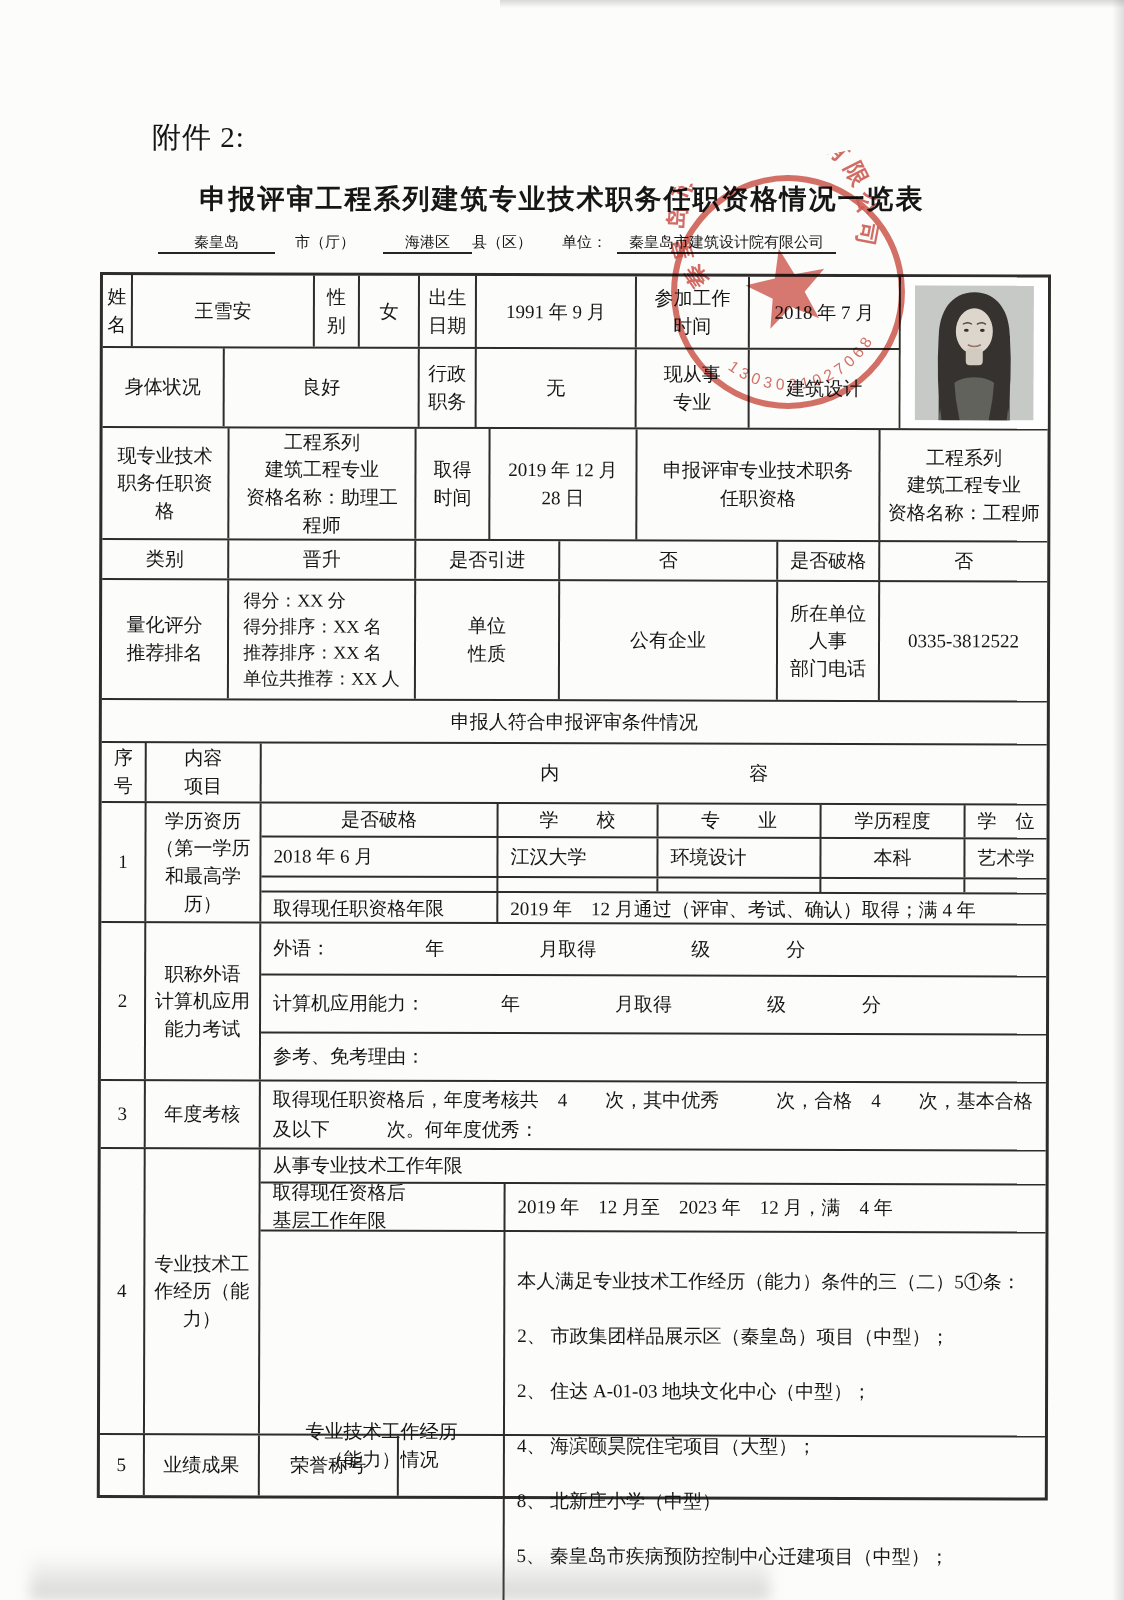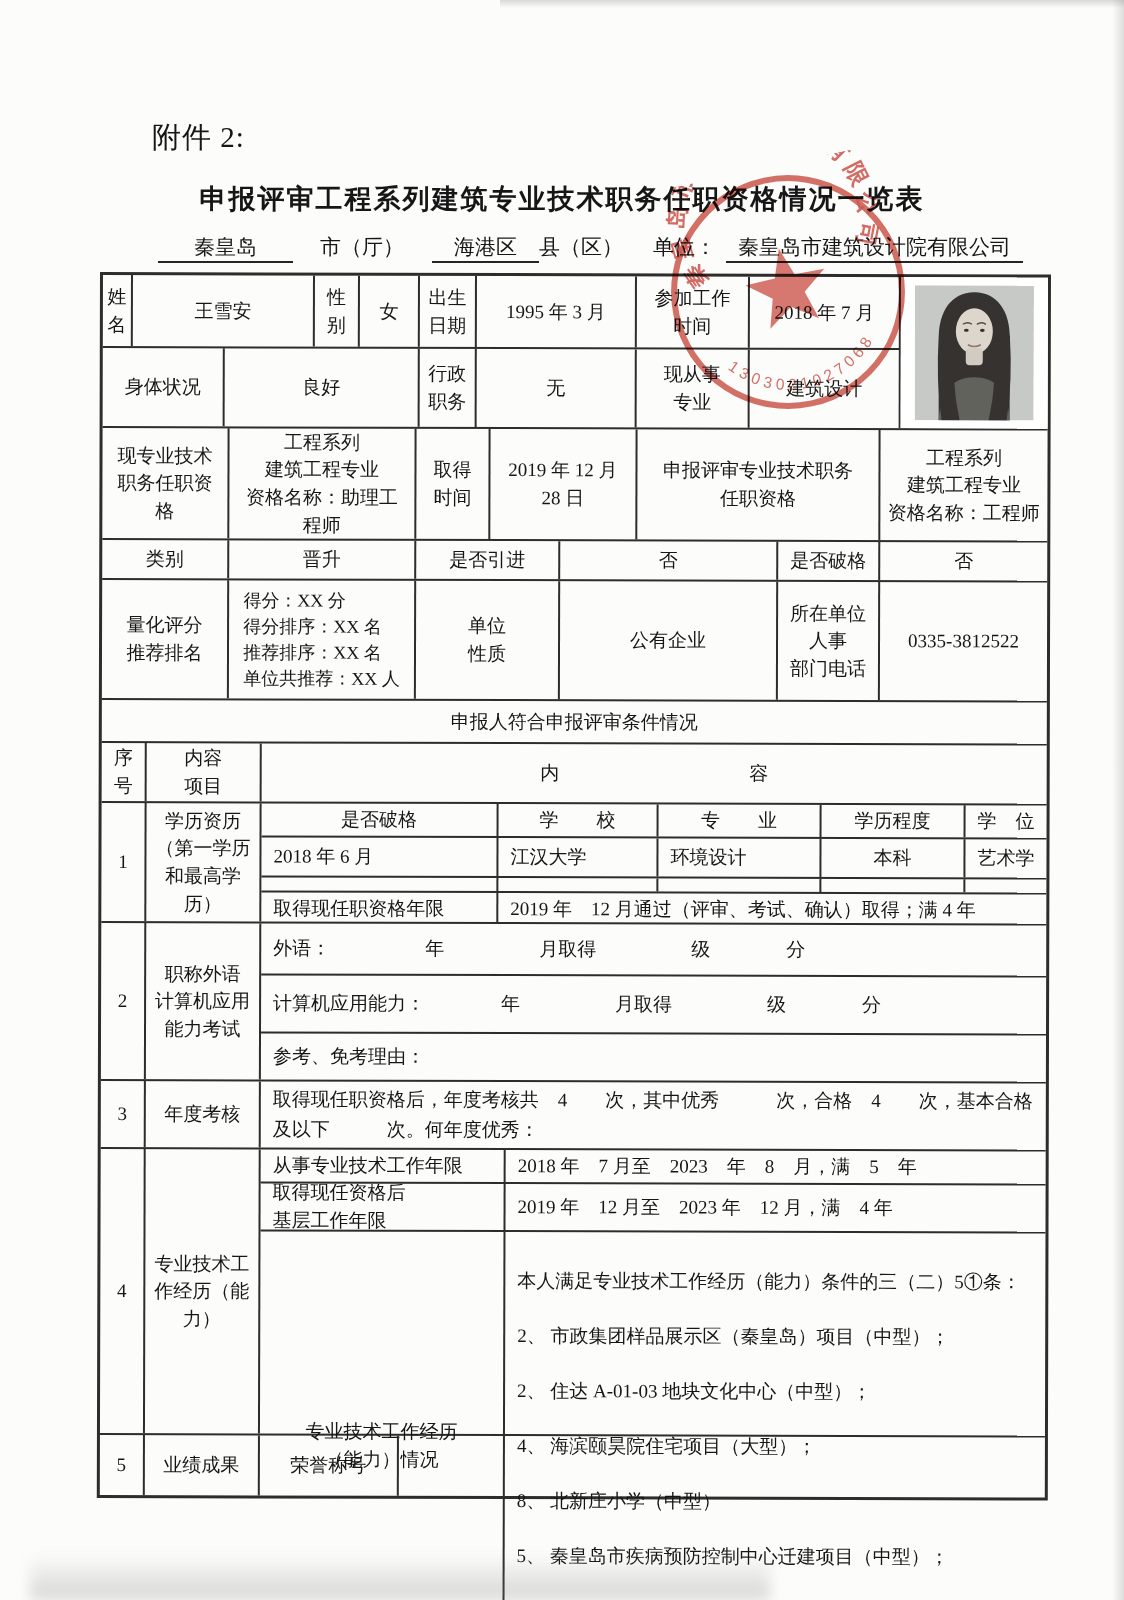--- a/index.html
+++ b/index.html
@@ -5,26 +5,26 @@
   :root { --ln:#2e2d2b; }
   * { box-sizing:border-box; margin:0; padding:0; }
   html,body { width:1124px; height:1600px; }
   body { background:#e9e9e7; }
   .sheet { position:relative; width:1124px; height:1600px; background:#fcfcfb;
            font-family:"Liberation Serif","DejaVu Serif",serif; color:#161616; overflow:hidden;padding-left:31px; }
 
   .attach { position:absolute; left:152px; top:118px; font-size:29px; letter-spacing:1px; }
   .title  { position:absolute; left:0; right:0; top:181px; text-align:center;
             font-size:27px; font-weight:700; letter-spacing:2px; }
-  .subline { position:absolute; left:158px; top:233px; font-size:21px; display:flex;
+  .subline { position:absolute; left:158px; top:233px; font-size:15px; display:flex;
              align-items:baseline; white-space:nowrap; }
   .u { border-bottom:2px solid #252525; text-align:center; }
   .u-city { padding:0 36px; }
   .u-dist { padding:0 22px; margin-left:28px; }
-  .sfx1 { margin-left:27px; }
+  .sfx1 { margin-left:20px; }
   .sfx2 { margin-left:0; }
   .ulabel { margin-left:30px; }
   .u-comp { margin-left:10px; padding:0 12px; }
 
   .tbl { position:absolute; left:100px; top:272px; width:951px; border:3px solid var(--ln);
          transform:rotate(0.15deg); transform-origin:top left; }
   .band { display:flex; border-bottom:2px solid var(--ln); }
   .band:last-child { border-bottom:none; }
   .c { border-right:2px solid var(--ln); display:flex; align-items:center; justify-content:center;
        text-align:center; white-space:pre-line; font-size:19px; line-height:1.45; padding:2px 4px;
@@ -78,21 +78,21 @@
       <div class="stk">
         <div class="sr" style="height:73px">
           <div class="c" style="width:30px">姓
 名</div>
           <div class="c" style="width:182px">王雪安</div>
           <div class="c" style="width:45px">性
 别</div>
           <div class="c" style="width:60px">女</div>
           <div class="c" style="width:57px">出生
 日期</div>
-          <div class="c" style="width:160px">1995 年 3 月</div>
+          <div class="c" style="width:160px">1991 年 9 月</div>
           <div class="c" style="width:113px">参加工作
 时间</div>
           <div class="c fbr" style="flex:1">2018 年 7 月</div>
         </div>
         <div class="sr">
           <div class="c" style="width:122px">身体状况</div>
           <div class="c" style="width:195px">良好</div>
           <div class="c" style="width:57px">行政
 职务</div>
           <div class="c" style="width:160px">无</div>
@@ -235,21 +235,20 @@
     </div>
 
     <div class="band" style="height:286px">
       <div class="c" style="width:45px">4</div>
       <div class="c" style="width:115px">专业技术工
 作经历（能
 力）</div>
       <div class="stk">
         <div class="sr" style="height:46px">
           <div class="c left pl" style="width:245px">从事专业技术工作年限</div>
-          <div class="c left pl" style="flex:1">2018 年　7 月至　2023　年　8　月，满　5　年</div>
         </div>
         <div class="sr" style="height:48px;flex:none">
           <div class="c left pl" style="width:245px">取得现任资格后
 基层工作年限</div>
           <div class="c left pl" style="flex:1">2019 年　12 月至　2023 年　12 月，满　4 年</div>
         </div>
         <div class="sr">
           <div class="c" style="width:245px">专业技术工作经历
 （能力）情况</div>
           <div class="c blk" style="flex:1">

